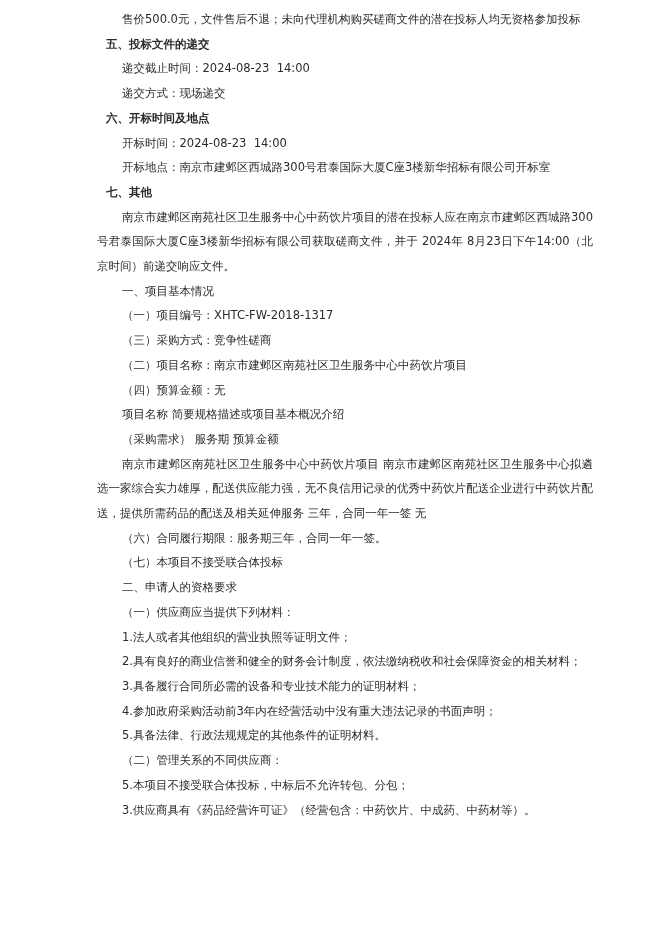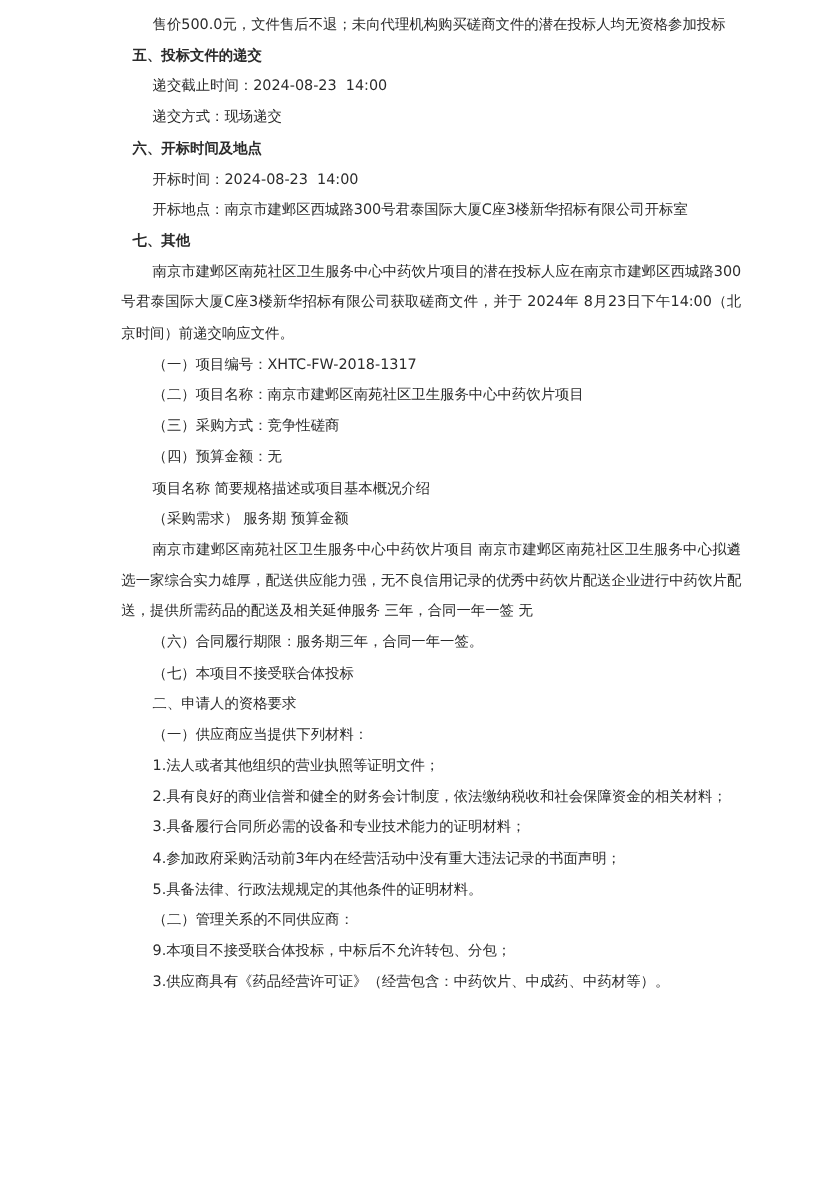--- a/index.html
+++ b/index.html
@@ -38,33 +38,34 @@
   <div class="doc">
     <p class="para">售价500.0元，文件售后不退；未向代理机构购买磋商文件的潜在投标人均无资格参加投标</p>
     <p class="para heading">五、投标文件的递交</p>
     <p class="para">递交截止时间：2024-08-23  14:00</p>
     <p class="para">递交方式：现场递交</p>
     <p class="para heading">六、开标时间及地点</p>
     <p class="para">开标时间：2024-08-23  14:00</p>
     <p class="para">开标地点：南京市建邺区西城路300号君泰国际大厦C座3楼新华招标有限公司开标室</p>
     <p class="para heading">七、其他</p>
     <p class="para">南京市建邺区南苑社区卫生服务中心中药饮片项目的潜在投标人应在南京市建邺区西城路300号君泰国际大厦C座3楼新华招标有限公司获取磋商文件，并于 2024年 8月23日下午14:00（北京时间）前递交响应文件。</p>
+    <p class="para">一、项目基本情况</p>
     <p class="para">（一）项目编号：XHTC-FW-2018-1317</p>
+    <p class="para">（三）采购方式：竞争性磋商</p>
     <p class="para">（二）项目名称：南京市建邺区南苑社区卫生服务中心中药饮片项目</p>
-    <p class="para">（三）采购方式：竞争性磋商</p>
     <p class="para">（四）预算金额：无</p>
     <p class="para">项目名称 简要规格描述或项目基本概况介绍</p>
     <p class="para">（采购需求） 服务期 预算金额</p>
     <p class="para">南京市建邺区南苑社区卫生服务中心中药饮片项目 南京市建邺区南苑社区卫生服务中心拟遴选一家综合实力雄厚，配送供应能力强，无不良信用记录的优秀中药饮片配送企业进行中药饮片配送，提供所需药品的配送及相关延伸服务 三年，合同一年一签 无</p>
     <p class="para">（六）合同履行期限：服务期三年，合同一年一签。</p>
     <p class="para">（七）本项目不接受联合体投标</p>
     <p class="para">二、申请人的资格要求</p>
     <p class="para">（一）供应商应当提供下列材料：</p>
     <p class="para">1.法人或者其他组织的营业执照等证明文件；</p>
     <p class="para">2.具有良好的商业信誉和健全的财务会计制度，依法缴纳税收和社会保障资金的相关材料；</p>
     <p class="para">3.具备履行合同所必需的设备和专业技术能力的证明材料；</p>
     <p class="para">4.参加政府采购活动前3年内在经营活动中没有重大违法记录的书面声明；</p>
     <p class="para">5.具备法律、行政法规规定的其他条件的证明材料。</p>
     <p class="para">（二）管理关系的不同供应商：</p>
-    <p class="para">9.本项目不接受联合体投标，中标后不允许转包、分包；</p>
+    <p class="para">5.本项目不接受联合体投标，中标后不允许转包、分包；</p>
     <p class="para">3.供应商具有《药品经营许可证》（经营包含：中药饮片、中成药、中药材等）。</p>
   </div>
 </div>
 
 </body></html>

